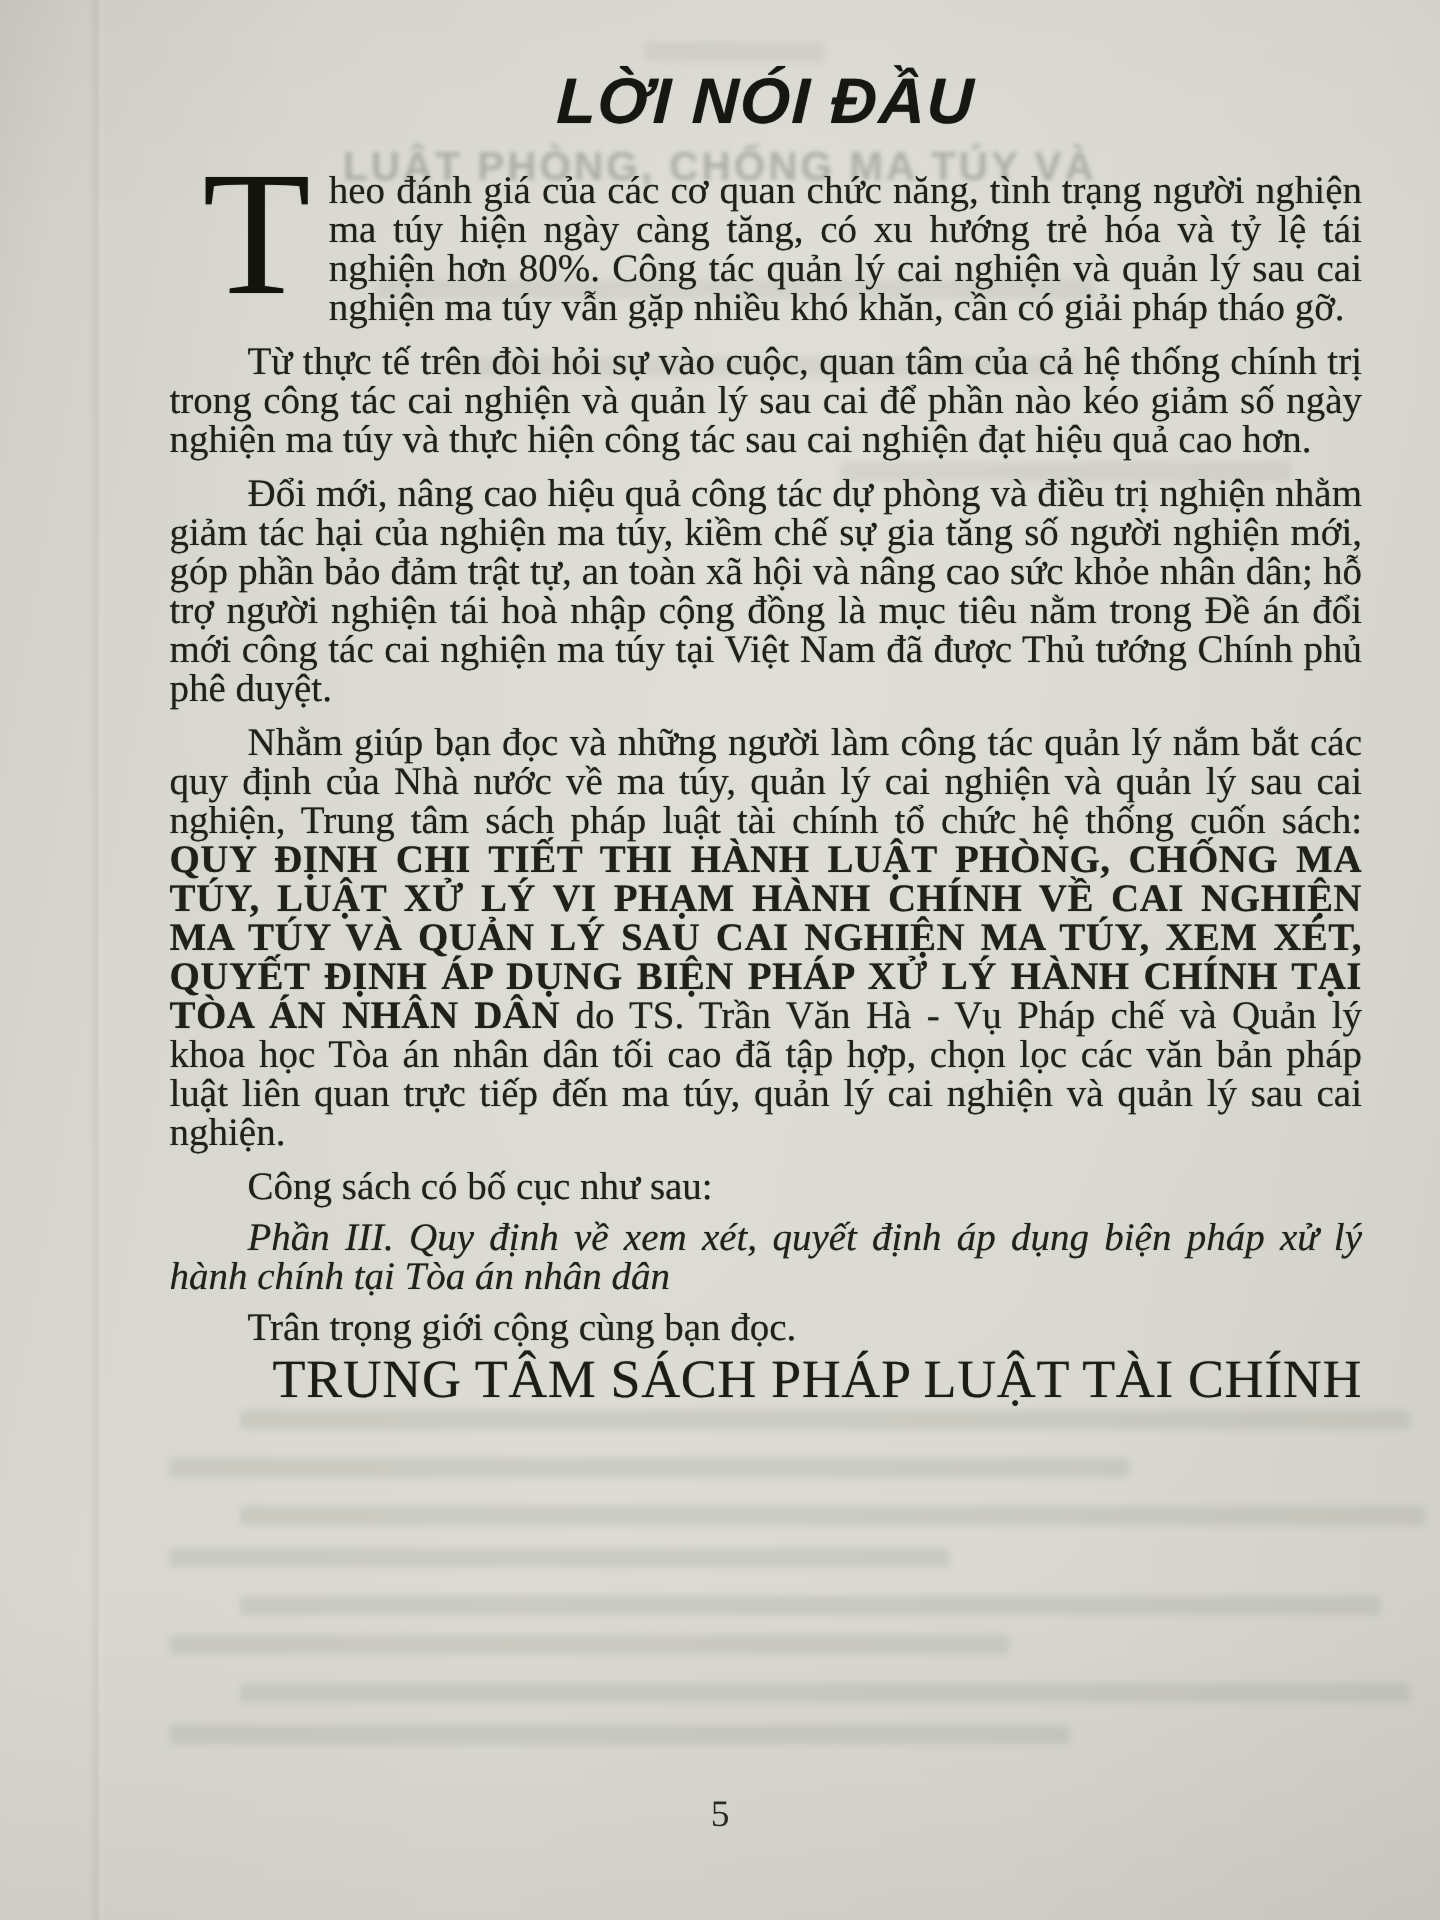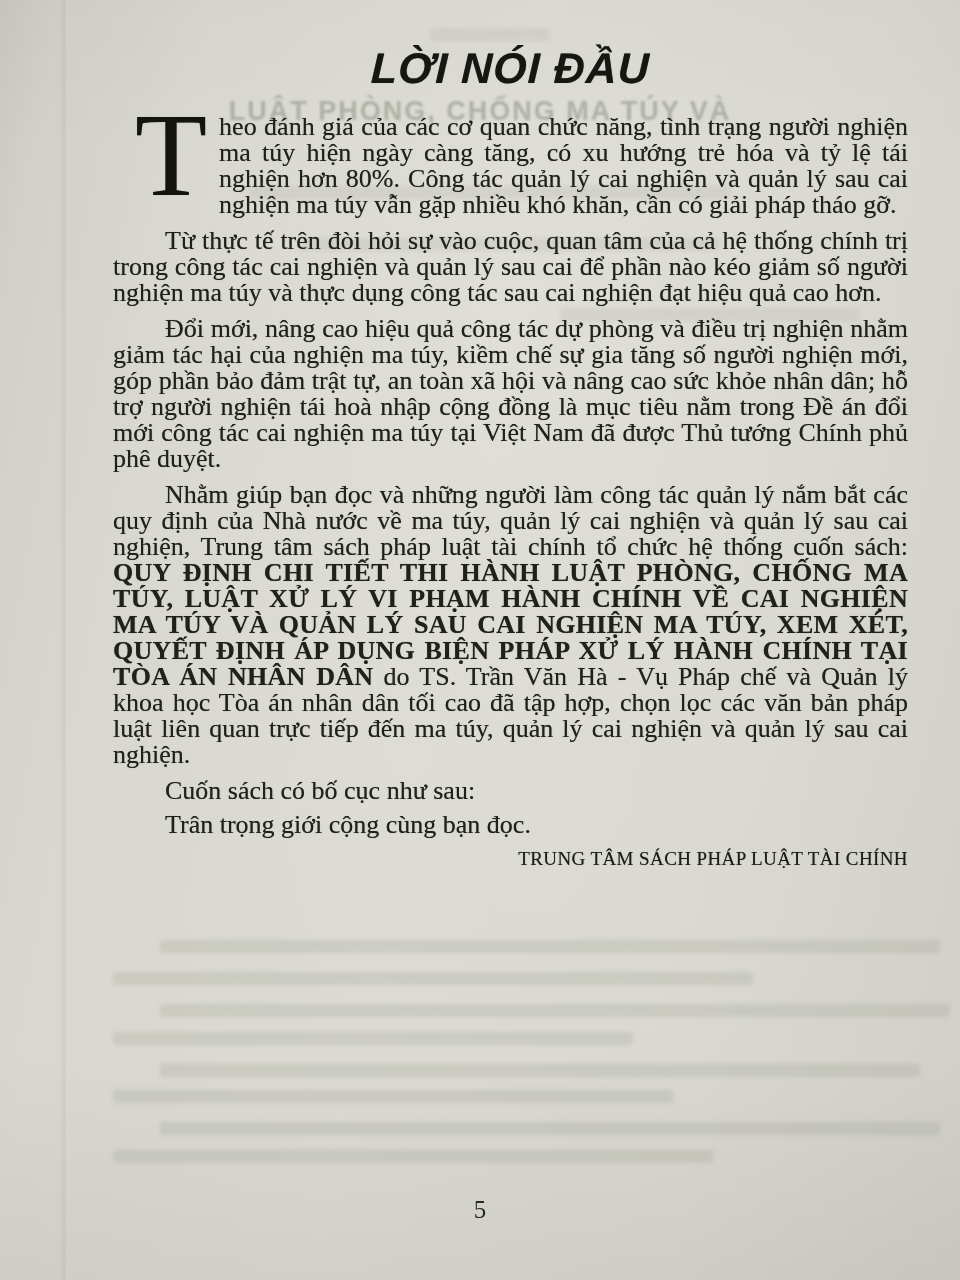--- a/index.html
+++ b/index.html
@@ -42,21 +42,21 @@
     float:left;
     font-size:118px;line-height:80px;height:78px;
     margin:2px 12px 0 22px;
     font-weight:400;color:#14140f;
   }
   .bold-italic{font-weight:700;letter-spacing:0.3px;}
   p.part{font-style:italic;text-indent:52px;margin:8px 0 0 0;}
   p.closing{text-indent:52px;margin:8px 0 0 0;}
   p.signature{
     text-align:right;margin:8px 0 0 0;
-    font-size:19px;letter-spacing:0.4px;color:#1d1d18;
+    font-size:36px;letter-spacing:0.4px;color:#1d1d18;
   }
   .page-number{
     position:absolute;left:0;top:1196px;width:960px;
     text-align:center;font-size:25px;color:#2a2a24;z-index:3;
   }
   
   .ghost-header{
     position:absolute;left:0;top:96px;width:960px;z-index:1;
     text-align:center;
     font-family:"Liberation Sans", sans-serif;
@@ -91,28 +91,29 @@
   <div class="ghost-bar" style="left:113px;top:1090px;width:560px;"></div>
   <div class="ghost-bar" style="left:160px;top:1122px;width:780px;"></div>
   <div class="ghost-bar" style="left:113px;top:1150px;width:600px;"></div>
 
   <div class="content">
 
     <h1 class="title">LỜI NÓI ĐẦU</h1>
 
     <p class="first"><span class="dropcap">T</span><span>heo đánh giá của các cơ quan chức năng, tình trạng người nghiện ma túy hiện ngày càng tăng, có xu hướng trẻ hóa và tỷ lệ tái nghiện hơn 80%. Công tác quản lý cai nghiện và quản lý sau cai nghiện ma túy vẫn gặp nhiều khó khăn, cần có giải pháp tháo gỡ.</span></p>
 
-    <p class="indent">Từ thực tế trên đòi hỏi sự vào cuộc, quan tâm của cả hệ thống chính trị trong công tác cai nghiện và quản lý sau cai để phần nào kéo giảm số người nghiện ma túy và thực dụng công tác sau cai nghiện đạt hiệu quả cao hơn.</p>
+    <p class="indent">Từ thực tế trên đòi hỏi sự vào cuộc, quan tâm của cả hệ thống chính trị trong công tác cai nghiện và quản lý sau cai để phần nào kéo giảm số ngày nghiện ma túy và thực hiện công tác sau cai nghiện đạt hiệu quả cao hơn.</p>
 
     <p class="indent">Đổi mới, nâng cao hiệu quả công tác dự phòng và điều trị nghiện nhằm giảm tác hại của nghiện ma túy, kiềm chế sự gia tăng số người nghiện mới, góp phần bảo đảm trật tự, an toàn xã hội và nâng cao sức khỏe nhân dân; hỗ trợ người nghiện tái hoà nhập cộng đồng là mục tiêu nằm trong Đề án đổi mới công tác cai nghiện ma túy tại Việt Nam đã được Thủ tướng Chính phủ phê duyệt.</p>
 
     <p class="indent"><span>Nhằm giúp bạn đọc và những người làm công tác quản lý nắm bắt các quy định của Nhà nước về ma túy, quản lý cai nghiện và quản lý sau cai nghiện, Trung tâm sách pháp luật tài chính tổ chức hệ thống cuốn sách: </span><span class="bold-italic">QUY ĐỊNH CHI TIẾT THI HÀNH LUẬT PHÒNG, CHỐNG MA TÚY, LUẬT XỬ LÝ VI PHẠM HÀNH CHÍNH VỀ CAI NGHIỆN MA TÚY VÀ QUẢN LÝ SAU CAI NGHIỆN MA TÚY, XEM XÉT, QUYẾT ĐỊNH ÁP DỤNG BIỆN PHÁP XỬ LÝ HÀNH CHÍNH TẠI TÒA ÁN NHÂN DÂN</span><span> do TS. Trần Văn Hà - Vụ Pháp chế và Quản lý khoa học Tòa án nhân dân tối cao đã tập hợp, chọn lọc các văn bản pháp luật liên quan trực tiếp đến ma túy, quản lý cai nghiện và quản lý sau cai nghiện.</span></p>
 
-    <p class="indent">Cuốn sách có bố cục như sau:</p>
+    <p class="indent">Công sách có bố cục như sau:</p>
 
+    <p class="part">Phần III. Quy định về xem xét, quyết định áp dụng biện pháp xử lý hành chính tại Tòa án nhân dân</p>
 
     <p class="closing">Trân trọng giới cộng cùng bạn đọc.</p>
 
     <p class="signature">TRUNG TÂM SÁCH PHÁP LUẬT TÀI CHÍNH</p>
 
   </div>
 
   <div class="page-number">5</div>
 
 </div>

